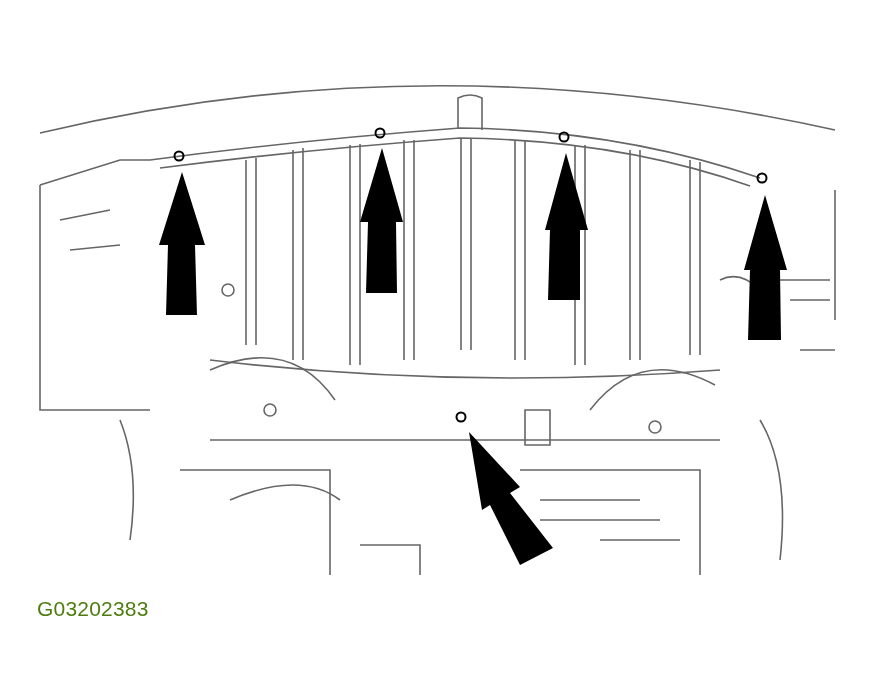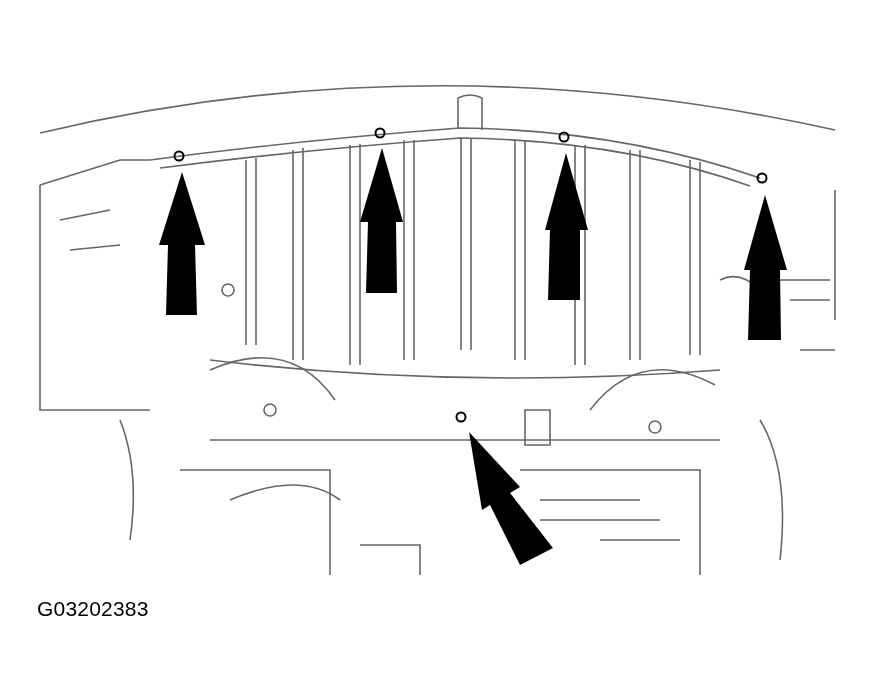--- a/index.html
+++ b/index.html
@@ -1,18 +1,18 @@
 <!DOCTYPE html>
 <html><head>
 <meta charset="utf-8">
 <style>
   html, body { margin:0; padding:0; background:#ffffff; }
   body { width:875px; height:697px; position:relative; overflow:hidden; font-family:"Liberation Sans", sans-serif; }
   #diagram { position:absolute; left:0; top:0; width:875px; height:580px; }
-  #figure-id { position:absolute; left:37px; top:597px; font-size:21px; color:#000000; letter-spacing:0.2px; }
+  #figure-id { position:absolute; left:37px; top:597px; font-size:21px; color:#4d7c0f; letter-spacing:0.2px; }
 </style>
 </head>
 <body>
 
 <svg id="diagram" viewBox="0 0 875 580" xmlns="http://www.w3.org/2000/svg">
   <g fill="none" stroke="#666" stroke-width="1.6">
 
     <path d="M40 133 Q 430 40 835 130"></path>
 
     <path d="M150 160 Q 300 140 460 128 Q 620 130 760 178"></path>

